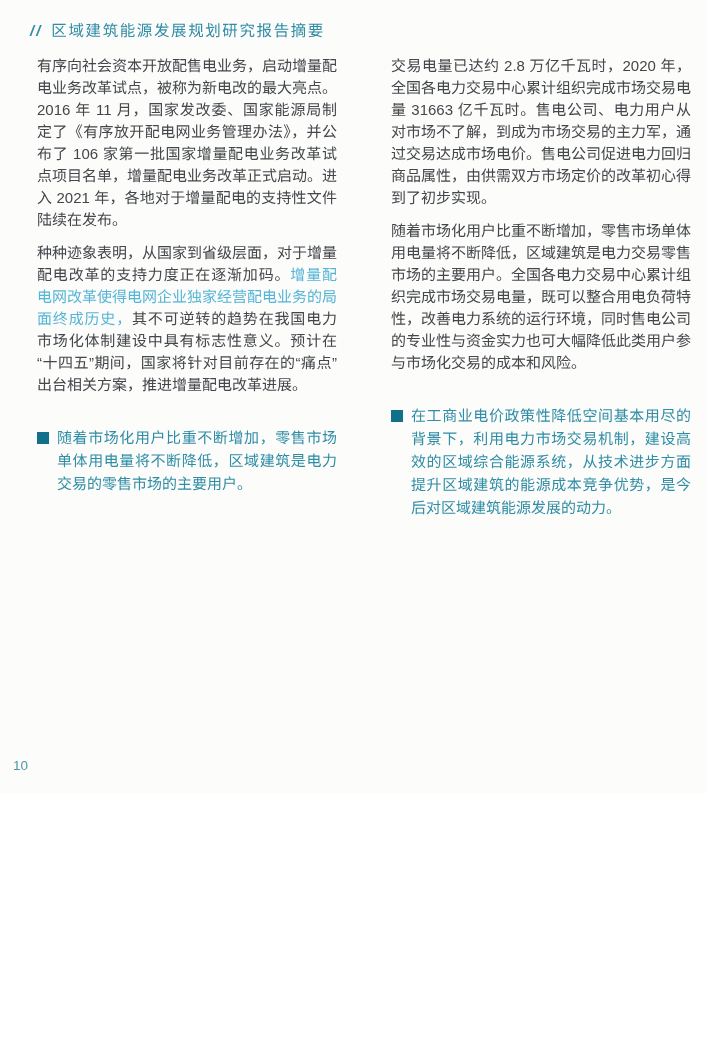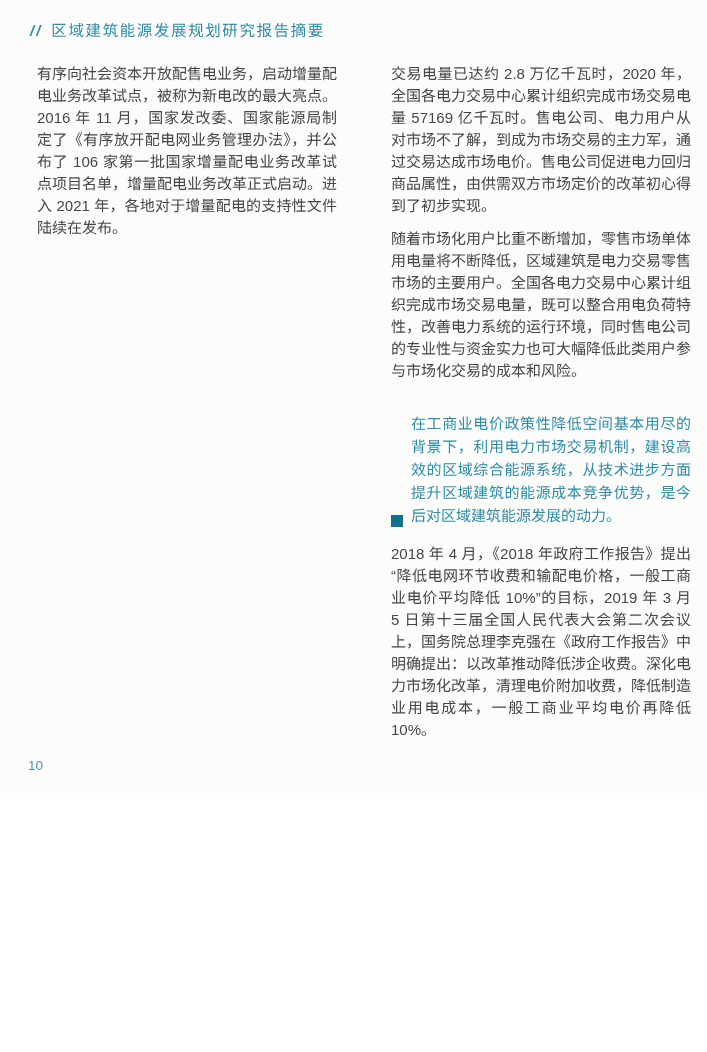--- a/index.html
+++ b/index.html
@@ -36,75 +36,78 @@
   
   .columns {
     display: flex;
     margin-top: 15px;
     padding-left: 37px;
     padding-right: 16px;
     gap: 54px;
   }
   .col { width: 300px; flex: 0 0 300px; }
   .col p {
-    margin: 8px 0 11px 0;
+    margin: 0 0 11px 0;
     font-size: 15px;
     line-height: 22px;
     text-align: justify;
     color: var(--body-text, #43464a);
   }
   .hl { color: var(--highlight-blue, #55b5d7); }
   
   .heading {
     display: flex;
     margin: 30px 0 16px 0;
-    align-items: flex-end;
   }
   .bullet {
     flex: 0 0 auto;
     width: 12px;
     height: 12px;
     margin: 6px 8px 0 0;
     background: var(--bullet-teal, #11708a);
   }
   .heading-text {
     font-size: 15px;
     line-height: 23px;
     text-align: justify;
     color: var(--accent-teal, #2f8da5);
   }
   
   .page-footer {
     position: absolute;
-    left: 28px;
+    left: 13px;
     bottom: 20px;
     font-size: 13.5px;
     color: var(--page-number-teal, #4e97ab);
   }
 </style>
 </head>
 <body>
 
 <div class="page">
 
   <header class="page-header"><span class="slashes">//</span><span class="header-title">区域建筑能源发展规划研究报告摘要</span></header>
 
   <main class="columns">
 
     <section class="col">
       <p>有序向社会资本开放配售电业务，启动增量配电业务改革试点，被称为新电改的最大亮点。2016 年 11 月，国家发改委、国家能源局制定了《有序放开配电网业务管理办法》，并公布了 106 家第一批国家增量配电业务改革试点项目名单，增量配电业务改革正式启动。进入 2021 年，各地对于增量配电的支持性文件陆续在发布。</p>
+      <p><span>种种迹象表明，从国家到省级层面，对于增量配电改革的支持力度正在逐渐加码。</span><span class="hl">增量配电网改革使得电网企业独家经营配电业务的局面终成历史，</span><span>其不可逆转的趋势在我国电力市场化体制建设中具有标志性意义。预计在“十四五”期间，国家将针对目前存在的“痛点”出台相关方案，推进增量配电改革进展。</span></p>
+      <div class="heading">
+        <span class="bullet"></span>
+        <span class="heading-text">随着市场化用户比重不断增加，零售市场单体用电量将不断降低，区域建筑是电力交易的零售市场的主要用户。</span>
+      </div>
     </section>
 
     <section class="col">
-      <p>交易电量已达约 2.8 万亿千瓦时，2020 年，全国各电力交易中心累计组织完成市场交易电量 57169 亿千瓦时。售电公司、电力用户从对市场不了解，到成为市场交易的主力军，通过交易达成市场电价。售电公司促进电力回归商品属性，由供需双方市场定价的改革初心得到了初步实现。</p>
+      <p>交易电量已达约 2.8 万亿千瓦时，2020 年，全国各电力交易中心累计组织完成市场交易电量 31663 亿千瓦时。售电公司、电力用户从对市场不了解，到成为市场交易的主力军，通过交易达成市场电价。售电公司促进电力回归商品属性，由供需双方市场定价的改革初心得到了初步实现。</p>
       <p>随着市场化用户比重不断增加，零售市场单体用电量将不断降低，区域建筑是电力交易零售市场的主要用户。全国各电力交易中心累计组织完成市场交易电量，既可以整合用电负荷特性，改善电力系统的运行环境，同时售电公司的专业性与资金实力也可大幅降低此类用户参与市场化交易的成本和风险。</p>
       <div class="heading">
         <span class="bullet"></span>
         <span class="heading-text">在工商业电价政策性降低空间基本用尽的背景下，利用电力市场交易机制，建设高效的区域综合能源系统，从技术进步方面提升区域建筑的能源成本竞争优势，是今后对区域建筑能源发展的动力。</span>
       </div>
-      <p>2018 年 4 月，《2018 年政府工作报告》提出“降低电网环节收费和输配电价格，一般工商业电价平均降低 10%”的目标，2019 年 3 月 5 日第十三届全国人民代表大会第二次会议上，国务院总理李克强在《政府工作报告》中明确提出：以改革推动降低涉企收费。深化电力市场化改革，清理电价附加收费，降低制造业用电成本，一般工商业平均电价再降低 10%。</p>
     </section>
 
   </main>
 
   <footer class="page-footer"><span>10</span></footer>
 
 </div>
 
 </body></html>

